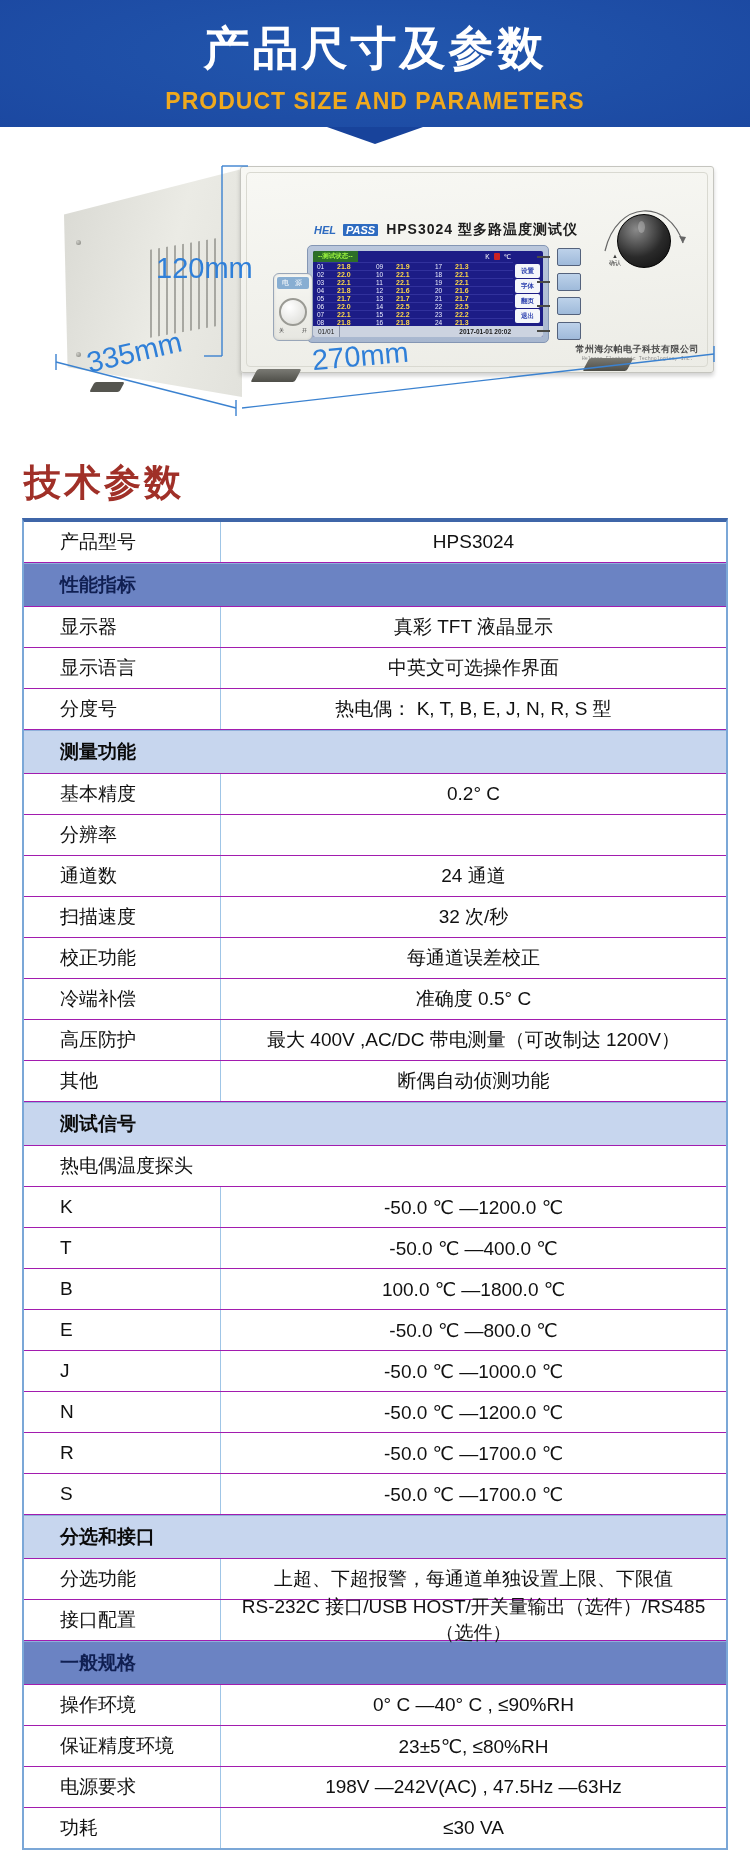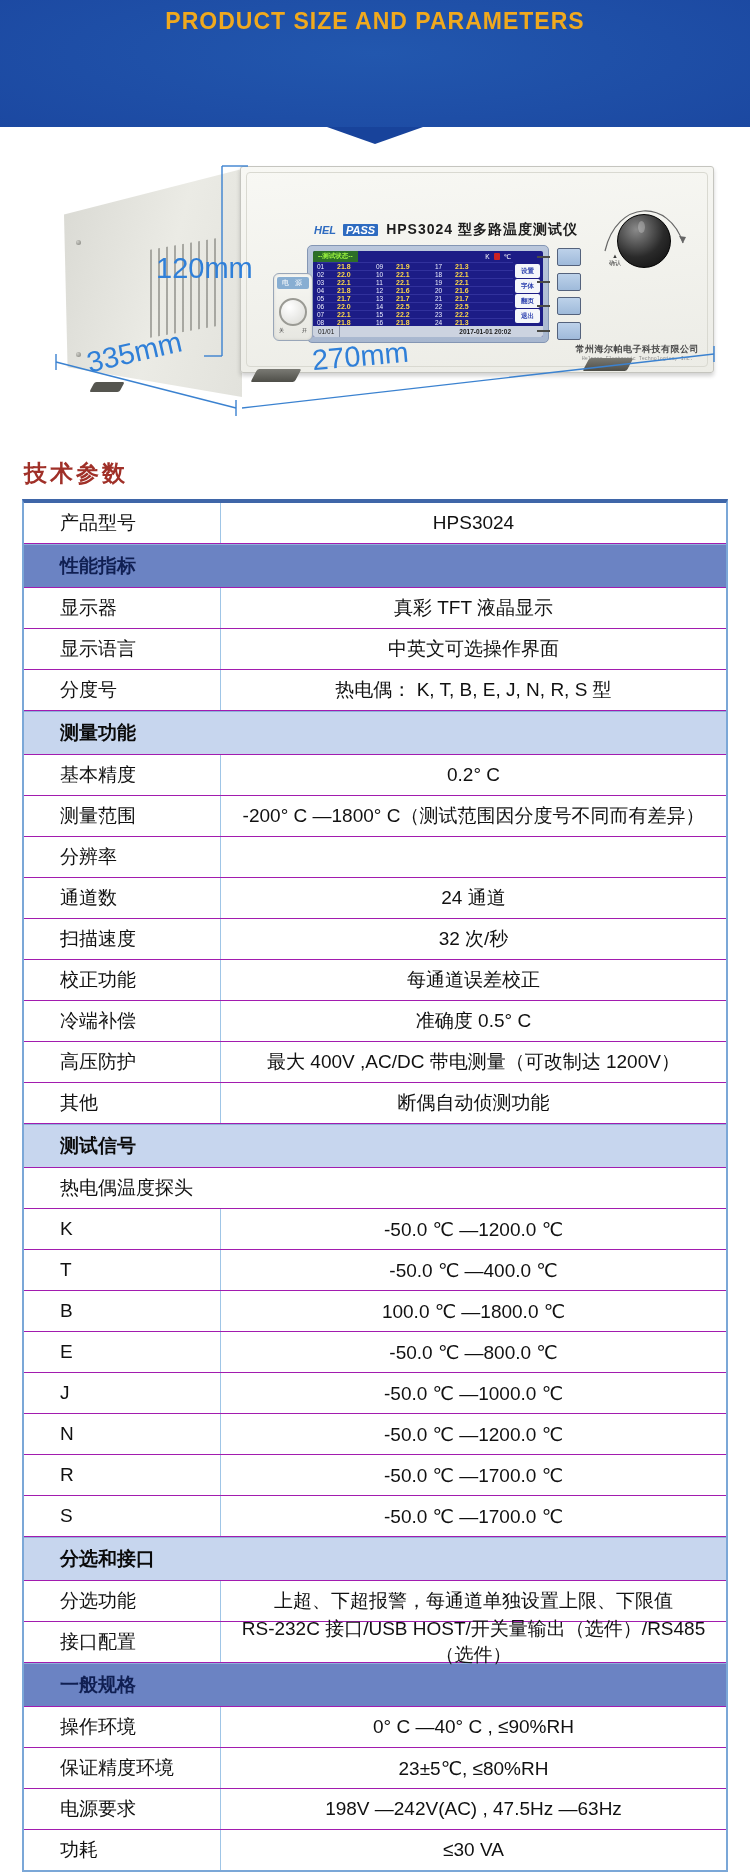--- a/index.html
+++ b/index.html
@@ -62,36 +62,37 @@
   .power-label{margin:3px 3px 0 3px;background:#88aed2;color:#fff;font-size:7px;text-align:center;border-radius:2px;padding:1px 0;letter-spacing:2px;}
   .power-btn{width:24px;height:24px;border-radius:50%;margin:9px auto 0 auto;background:radial-gradient(circle at 35% 30%,#ffffff,#d9d9d4);border:2px solid #9a9a94;}
   .power-marks{display:flex;justify-content:space-between;padding:1px 5px 0 5px;color:#333;font-size:5px;}
   .company{position:absolute;right:14px;bottom:9px;text-align:center;line-height:1.35;font-family:Liberation Mono, monospace;}
   .company .cn{font-size:9px;font-weight:bold;color:#4a4a4a;letter-spacing:.5px;}
   .company .en{font-size:5px;color:#8a8a8a;}
   .foot{position:absolute;background:linear-gradient(#7a7a74,#4e4e48);border-radius:2px;transform:skewX(-28deg);}
   .dim-label{position:absolute;color:#2f7fd8;font-size:29px;}
   .dims-svg{position:absolute;left:0;top:0;}
   
-  .tech-title{margin:14px 0 10px 24px;font-size:23px;font-weight:bold;color:#a03028;letter-spacing:3px;}
+  .tech-title{margin:14px 0 10px 24px;font-size:37px;font-weight:bold;color:#a03028;letter-spacing:3px;}
   .spec-table{margin:0 22px;border:2px solid #7ba7d7;border-top:4px solid #3f66a8;}
   .trow{display:flex;height:40px;border-bottom:1px solid #a21caf;background:#fff;font-size:19px;}
   .trow:last-child{border-bottom:none;}
   .trow.section{height:42px;font-weight:bold;border-top:1px solid #8fb0da;}
   .trow.section.dark{background:#6b83c3;color:#101f52;}
   .trow.section.light{background:#c7d6ee;color:#0a0a0a;}
   .tlabel{width:160px;display:flex;align-items:center;padding-left:36px;flex-shrink:0;}
   .trow.row .tlabel{border-right:1px solid #9fc5e6;}
   .trow.full .tlabel{width:auto;}
   .tvalue{flex:1;display:flex;align-items:center;justify-content:center;text-align:center;padding:10px 12px;}
 </style>
 </head>
 <body>
 
 <div class="banner">
+  <div class="banner-title">产品尺寸及参数</div>
   <div class="banner-sub">PRODUCT SIZE AND PARAMETERS</div>
 </div>
 <div class="banner-tri"></div>
 
 <div class="product">
 
   <div class="side"></div>
   <div class="vents"></div>
   <div class="screw" style="left:76px;top:96px;"></div>
   <div class="screw" style="left:76px;top:208px;"></div>
@@ -280,24 +281,20 @@
       <div class="tvalue">热电偶： K, T, B, E, J, N, R, S 型</div>
     </div>
     <div class="trow section light">
       <div class="tlabel">测量功能</div>
     </div>
     <div class="trow row">
       <div class="tlabel">基本精度</div>
       <div class="tvalue">0.2° C</div>
     </div>
     <div class="trow row">
-      <div class="tlabel">测量范围</div>
-      <div class="tvalue">-200° C —1800° C（测试范围因分度号不同而有差异）</div>
-    </div>
-    <div class="trow row">
       <div class="tlabel">分辨率</div>
     </div>
     <div class="trow row">
       <div class="tlabel">通道数</div>
       <div class="tvalue">24 通道</div>
     </div>
     <div class="trow row">
       <div class="tlabel">扫描速度</div>
       <div class="tvalue">32 次/秒</div>
     </div>

